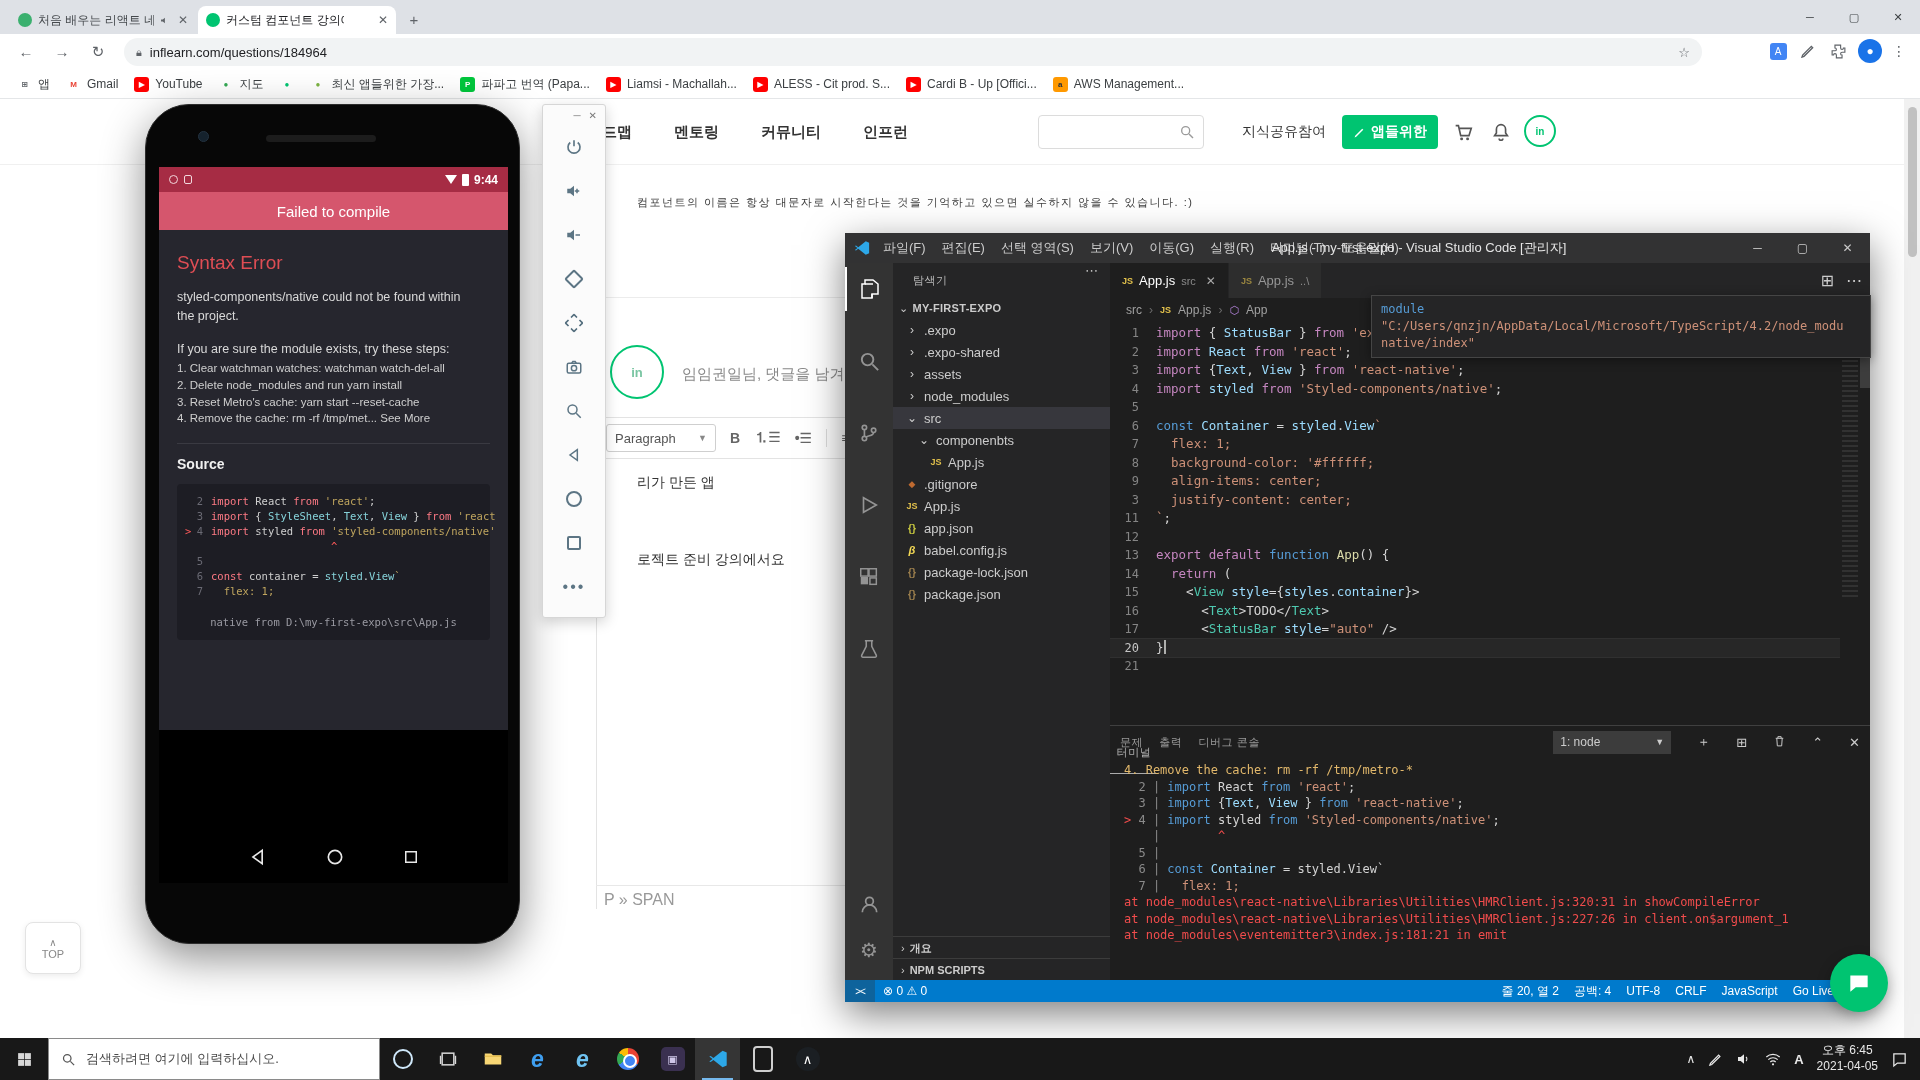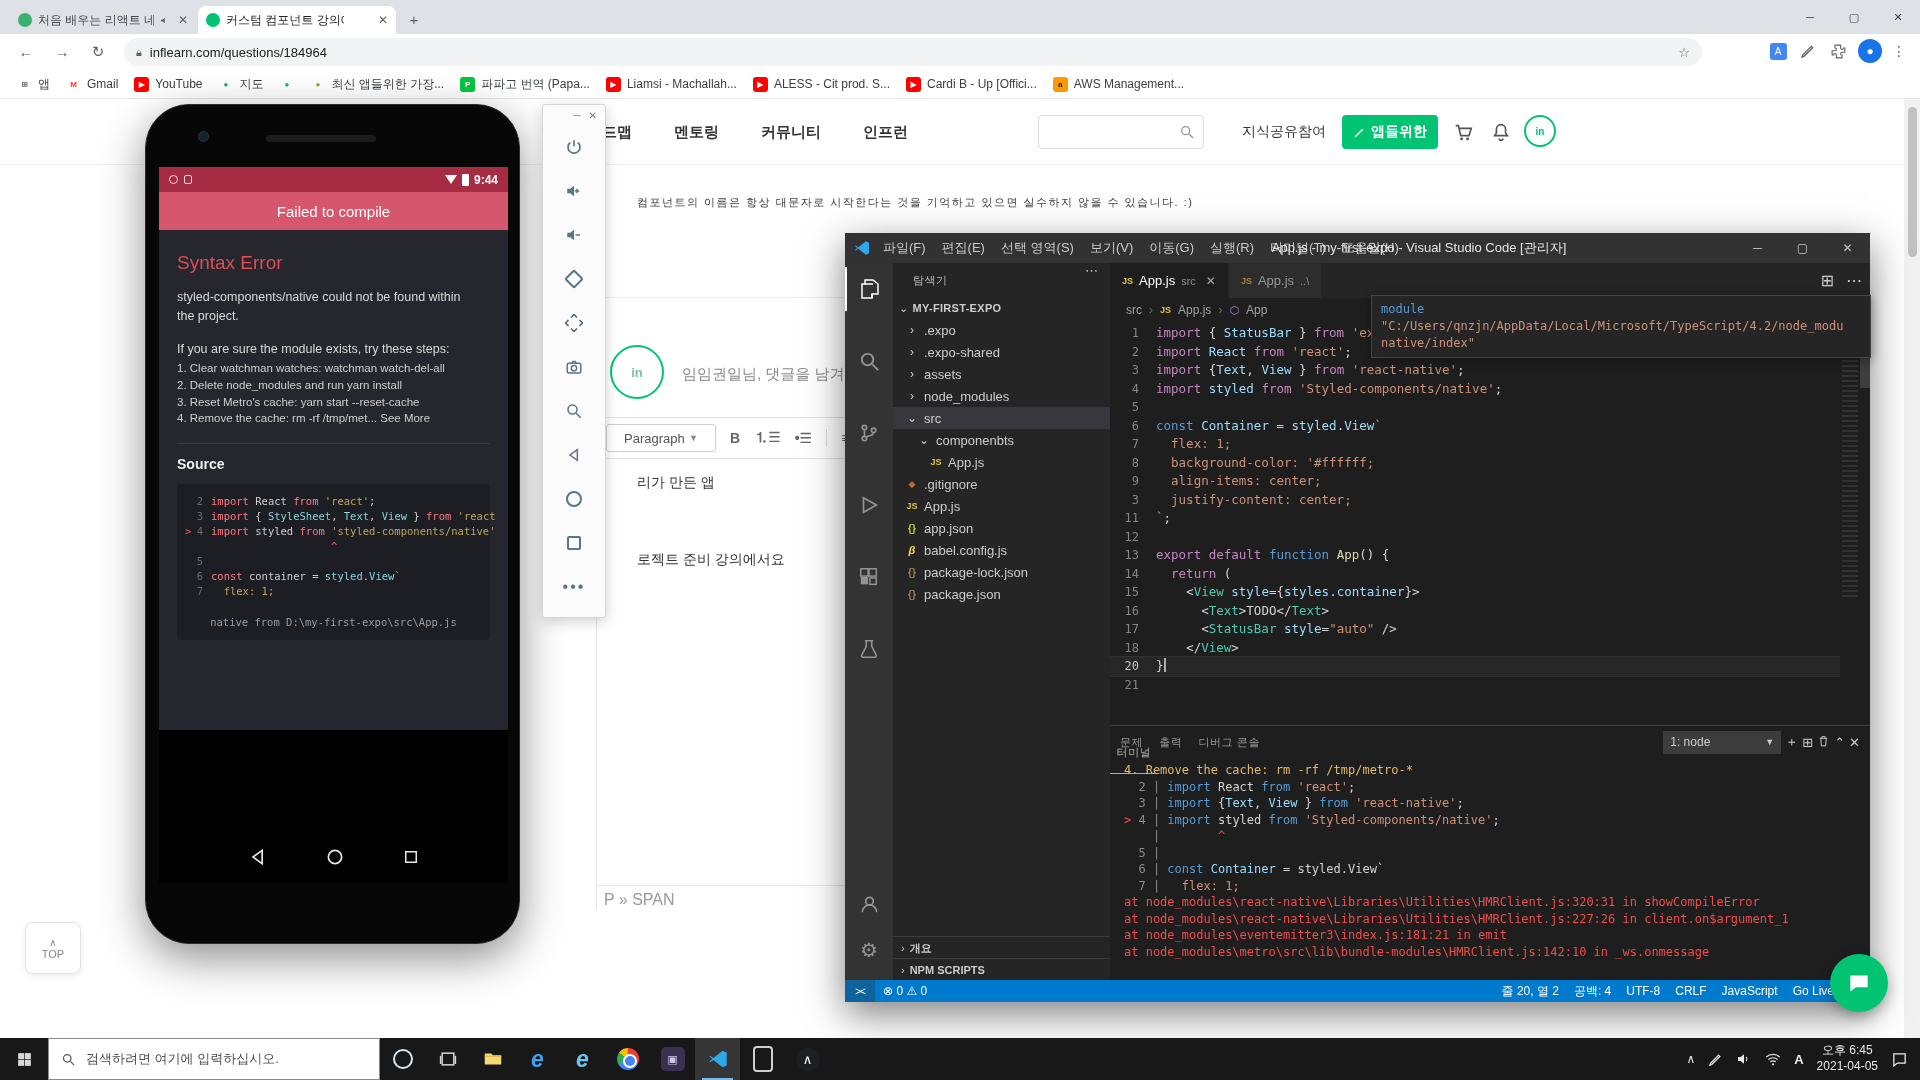--- a/index.html
+++ b/index.html
@@ -39,21 +39,21 @@
   .inf-share{position:absolute;left:1242px;top:24px;font-size:14px;color:#333}
   .inf-recent{position:absolute;left:1342px;top:16px;width:96px;height:34px;background:#00c471;border-radius:4px;color:#fff;font-size:14px;font-weight:bold;display:flex;align-items:center;justify-content:center;gap:5px}
   .inf-ico{position:absolute;top:22px;width:22px;height:22px}
   .inf-logo{position:absolute;left:1524px;top:16px;width:32px;height:32px;border:2px solid #00c471;border-radius:50%;color:#00c471;font-size:10px;font-weight:bold;display:flex;align-items:center;justify-content:center}
   .answer-text{position:absolute;left:637px;top:96px;font-size:11px;color:#3c3c3c;letter-spacing:1.5px}
   .divider{position:absolute;left:600px;top:198px;width:1270px;height:1px;background:#ececec}
   .cmt-avatar{position:absolute;left:610px;top:246px;width:54px;height:54px;border:2px solid #00c471;border-radius:50%;display:flex;align-items:center;justify-content:center;color:#79c5a2;font-size:13px;font-weight:bold;background:#fff}
   .cmt-ph{position:absolute;left:682px;top:266px;font-size:15px;color:#8a8a8a}
   .cmt-box-edge{position:absolute;left:596px;top:318px;width:1px;height:492px;background:#e3e3e3}
   .cmt-toolbar{position:absolute;left:596px;top:318px;width:1270px;height:42px;border-top:1px solid #e3e3e3;border-bottom:1px solid #e3e3e3;display:flex;align-items:center;gap:14px;padding-left:10px}
-  .para-dd{width:110px;height:28px;border:1px solid #cfcfcf;border-radius:3px;font-size:13px;color:#555;display:flex;align-items:center;justify-content:space-between;padding:0 17px}
+  .para-dd{width:110px;height:28px;border:1px solid #cfcfcf;border-radius:3px;font-size:13px;color:#555;display:flex;align-items:center;justify-content:space-between;padding:0 8px}
   .tbico{color:#666;font-size:14px;font-weight:bold}
   .body-line{position:absolute;font-size:14px;color:#333}
   .editor-status{position:absolute;left:604px;top:792px;font-size:16px;color:#999}
   .editor-status-line{position:absolute;left:596px;top:786px;width:250px;height:1px;background:#e8e8e8}
   .top-btn{position:absolute;left:25px;top:823px;width:56px;height:52px;background:#fff;border:1px solid #e3e3e3;border-radius:8px;box-shadow:0 2px 6px rgba(0,0,0,.08);display:flex;flex-direction:column;align-items:center;justify-content:center;color:#888;font-size:11px;z-index:2}
   .page-scrollbar{position:absolute;right:0;top:99px;width:16px;height:939px;background:#f1f1f1;z-index:2}
   .page-thumb{position:absolute;right:3px;top:8px;width:9px;height:150px;background:#c1c1c1;border-radius:5px}
 
   
   .phone{position:absolute;left:145px;top:104px;width:375px;height:840px;background:#070707;border:1px solid #2c2c2c;border-radius:44px;box-shadow:0 14px 44px rgba(0,0,0,.45);z-index:5}
@@ -142,21 +142,21 @@
   .tk-w{color:#d4d4d4}.tk-g{color:#8a8a8a}.tk-r{color:#f14c4c}.tk-y{color:#e2b86b}
   .minimap{position:absolute;top:37px;right:12px;width:16px;height:300px;background:
     repeating-linear-gradient(to bottom,rgba(190,190,190,.22) 0 2px,transparent 2px 5px);opacity:.55}
   .ed-scroll{position:absolute;top:40px;right:0;width:10px;height:85px;background:rgba(121,121,121,.35)}
   .tooltip{position:absolute;left:526px;top:62px;width:500px;background:#252526;border:1px solid #454545;padding:5px 9px;font-family:"DejaVu Sans Mono",monospace;font-size:12px;line-height:17px;z-index:4;box-shadow:0 2px 10px rgba(0,0,0,.4)}
   .tipline.kw{color:#569cd6}.tipline.str{color:#ce9178}
   .panel{position:absolute;left:265px;top:492px;width:760px;height:255px;background:#1e1e1e;border-top:1px solid #404040}
   .panel-head{height:32px;display:flex;align-items:center;padding:0 10px;gap:16px}
   .ptab{font-size:11px;color:#9a9a9a;letter-spacing:.6px;line-height:24px}
   .ptab.act{color:#e7e7e7;border-bottom:1px solid #e7e7e7}
-  .pctl{margin-left:auto;display:flex;align-items:center;gap:4px}
+  .pctl{margin-left:auto;display:flex;align-items:center;gap:26px}
   .pdrop{width:118px;height:23px;background:#3c3c3c;color:#ccc;font-size:12px;display:flex;align-items:center;justify-content:space-between;padding:0 7px}
   .picon{color:#ccc;font-size:13px}
   .panel-body{position:absolute;top:36px;left:14px;right:8px;bottom:2px;font-family:"DejaVu Sans Mono",monospace;font-size:12px;line-height:16.5px}
   .trow{white-space:pre;color:#ccc}
   .statusbar{position:absolute;left:0;right:0;bottom:0;height:22px;background:#007acc;display:flex;align-items:center;color:#fff;font-size:12px}
   .remote{width:30px;height:22px;background:#0e639c;display:flex;align-items:center;justify-content:center;font-size:10px;letter-spacing:-1px}
   .sb-left{display:flex;align-items:center;gap:12px;padding-left:8px}
   .sb-right{margin-left:auto;display:flex;align-items:center;gap:15px;padding-right:12px}
   .sbitem{white-space:nowrap}
 
@@ -626,21 +626,20 @@
           <div class="cline"><span class="gut">8</span><span class="ctext"><span class="tk-s">  background-color: '#ffffff;</span></span></div>
           <div class="cline"><span class="gut">9</span><span class="ctext"><span class="tk-s">  align-items: center;</span></span></div>
           <div class="cline"><span class="gut">3</span><span class="ctext"><span class="tk-s">  justify-content: center;</span></span></div>
           <div class="cline"><span class="gut">11</span><span class="ctext"><span class="tk-s">`</span><span class="tk-p">;</span></span></div>
           <div class="cline"><span class="gut">12</span><span class="ctext"></span></div>
           <div class="cline"><span class="gut">13</span><span class="ctext"><span class="tk-k">export</span><span class="tk-p"> </span><span class="tk-k">default</span><span class="tk-p"> </span><span class="tk-b">function</span><span class="tk-p"> </span><span class="tk-f">App</span><span class="tk-p">() {</span></span></div>
           <div class="cline"><span class="gut">14</span><span class="ctext"><span class="tk-p">  </span><span class="tk-k">return</span><span class="tk-p"> (</span></span></div>
           <div class="cline"><span class="gut">15</span><span class="ctext"><span class="tk-p">    &lt;</span><span class="tk-t">View</span><span class="tk-p"> </span><span class="tk-a">style</span><span class="tk-p">={</span><span class="tk-v">styles</span><span class="tk-p">.</span><span class="tk-v">container</span><span class="tk-p">}&gt;</span></span></div>
           <div class="cline"><span class="gut">16</span><span class="ctext"><span class="tk-p">      &lt;</span><span class="tk-t">Text</span><span class="tk-p">&gt;</span><span class="tk-w">TODO</span><span class="tk-p">&lt;/</span><span class="tk-t">Text</span><span class="tk-p">&gt;</span></span></div>
           <div class="cline"><span class="gut">17</span><span class="ctext"><span class="tk-p">      &lt;</span><span class="tk-t">StatusBar</span><span class="tk-p"> </span><span class="tk-a">style</span><span class="tk-p">=</span><span class="tk-s">"auto"</span><span class="tk-p"> /&gt;</span></span></div>
-          <div class="cline"><span class="gut">18</span><span class="ctext"><span class="tk-p">    &lt;/</span><span class="tk-t">View</span><span class="tk-p">&gt;</span></span></div>
           <div class="cline cur"><span class="gut">20</span><span class="ctext"><span class="tk-p">}</span><span class="cursor"></span></span></div>
           <div class="cline"><span class="gut">21</span><span class="ctext"></span></div>
         </div>
       <div class="minimap"></div>
       <div class="ed-scroll"></div>
     </div>
 
     <div class="tooltip">
         <div class="tipline kw">module</div>
         <div class="tipline str">"C:/Users/qnzjn/AppData/Local/Microsoft/TypeScript/4.2/node_modu</div>
@@ -674,21 +673,20 @@
           <div class="trow"><span class="tk-g">  2 | </span><span class="tk-b">import</span><span class="tk-p"> React </span><span class="tk-b">from</span><span class="tk-s"> 'react'</span><span class="tk-p">;</span></div>
           <div class="trow"><span class="tk-g">  3 | </span><span class="tk-b">import</span><span class="tk-p"> {</span><span class="tk-v">Text</span><span class="tk-p">, </span><span class="tk-v">View</span><span class="tk-p"> } </span><span class="tk-b">from</span><span class="tk-s"> 'react-native'</span><span class="tk-p">;</span></div>
           <div class="trow"><span class="tk-r">&gt; </span><span class="tk-g">4 | </span><span class="tk-b">import</span><span class="tk-p"> styled </span><span class="tk-b">from</span><span class="tk-s"> 'Styled-components/native'</span><span class="tk-p">;</span></div>
           <div class="trow"><span class="tk-g">    | </span><span class="tk-r">       ^</span></div>
           <div class="trow"><span class="tk-g">  5 | </span></div>
           <div class="trow"><span class="tk-g">  6 | </span><span class="tk-b">const</span><span class="tk-p"> </span><span class="tk-v">Container</span><span class="tk-p"> = styled.View`</span></div>
           <div class="trow"><span class="tk-g">  7 | </span><span class="tk-s">  flex: 1;</span></div>
           <div class="trow"><span class="tk-r">at node_modules\react-native\Libraries\Utilities\HMRClient.js:320:31 in showCompileError</span></div>
           <div class="trow"><span class="tk-r">at node_modules\react-native\Libraries\Utilities\HMRClient.js:227:26 in client.on$argument_1</span></div>
           <div class="trow"><span class="tk-r">at node_modules\eventemitter3\index.js:181:21 in emit</span></div>
-          <div class="trow"><span class="tk-r">at node_modules\metro\src\lib\bundle-modules\HMRClient.js:142:10 in _ws.onmessage</span></div>
         </div>
     </div>
 
     <div class="statusbar">
       <div class="remote">&gt;&lt;</div>
       <div class="sb-left">
         <span class="sbitem">⊗ <span>0</span> ⚠ <span>0</span></span>
       </div>
       <div class="sb-right">
           <span class="sbitem">줄 20, 열 2</span>

